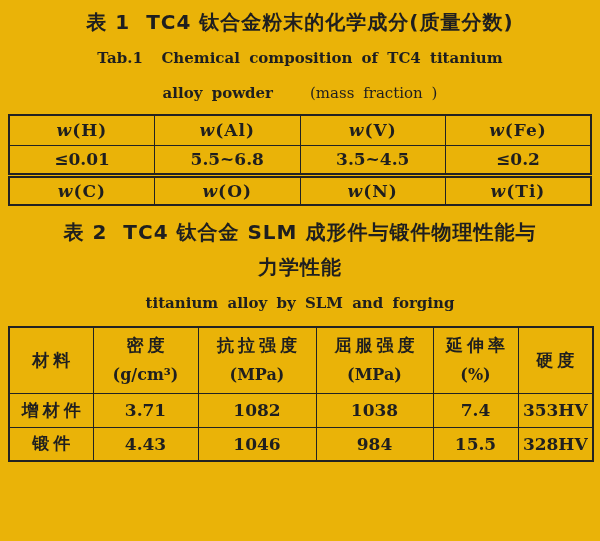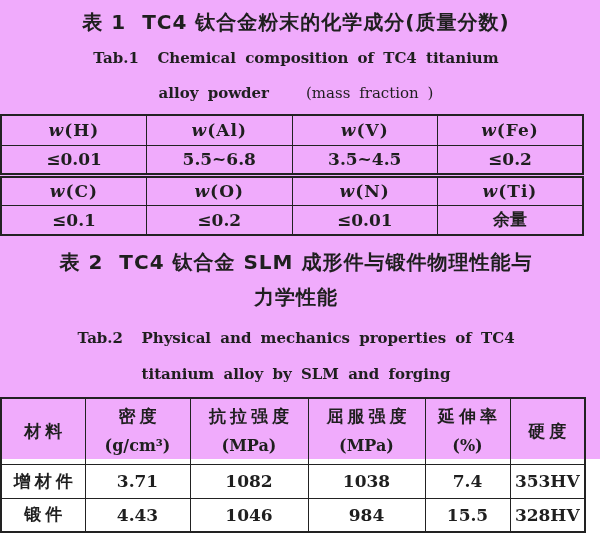--- a/index.html
+++ b/index.html
@@ -3,21 +3,21 @@
 <meta charset="utf-8">
 <style>
   * { margin: 0; padding: 0; box-sizing: border-box; }
   html, body { width: 600px; background: #ffffff; }
   body {
     height: 541px;
     overflow: hidden;
     color: #1f1f1f;
     font-family: "DejaVu Serif", "Liberation Serif", serif;
   }
-  .page { width: 600px; height: 459px; padding: 8px 8px 0 0; background: #f0abfc; }
+  .page { width: 600px; height: 541px; padding: 8px 8px 0 8px; background: #eab308; }
 
   
   .cap { text-align: center; white-space: pre; line-height: 28px; }
   .cap-zh {
     font-family: "DejaVu Sans", "Liberation Sans", sans-serif;
     font-weight: 700;
     font-size: 20px;
     letter-spacing: 1px;
   }
   .cap-en {
@@ -83,32 +83,25 @@
       <td>5.5~6.8</td>
       <td>3.5~4.5</td>
       <td>≤0.2</td>
     </tr>
     <tr class="dblsep">
       <td class="math"><i>w</i><span>(C)</span></td>
       <td class="math"><i>w</i><span>(O)</span></td>
       <td class="math"><i>w</i><span>(N)</span></td>
       <td class="math"><i>w</i><span>(Ti)</span></td>
     </tr>
-    <tr>
-      <td>≤0.1</td>
-      <td>≤0.2</td>
-      <td>≤0.01</td>
-      <td>余量</td>
-    </tr>
   </tbody>
     </table>
 
   <div class="cap cap-zh mt12">表 2  TC4 钛合金 SLM 成形件与锻件物理性能与</div>
   <div class="cap cap-zh mt7">力学性能</div>
-  <div class="cap cap-en mt13">Tab.2  Physical and mechanics properties of TC4</div>
   <div class="cap cap-en mt8">titanium alloy by SLM and forging</div>
 
   <table class="tbl t2">
     <colgroup>
       <col style="width:84px">
         <col style="width:105px">
         <col style="width:118px">
         <col style="width:117px">
         <col style="width:85px">
         <col style="width:75px">

